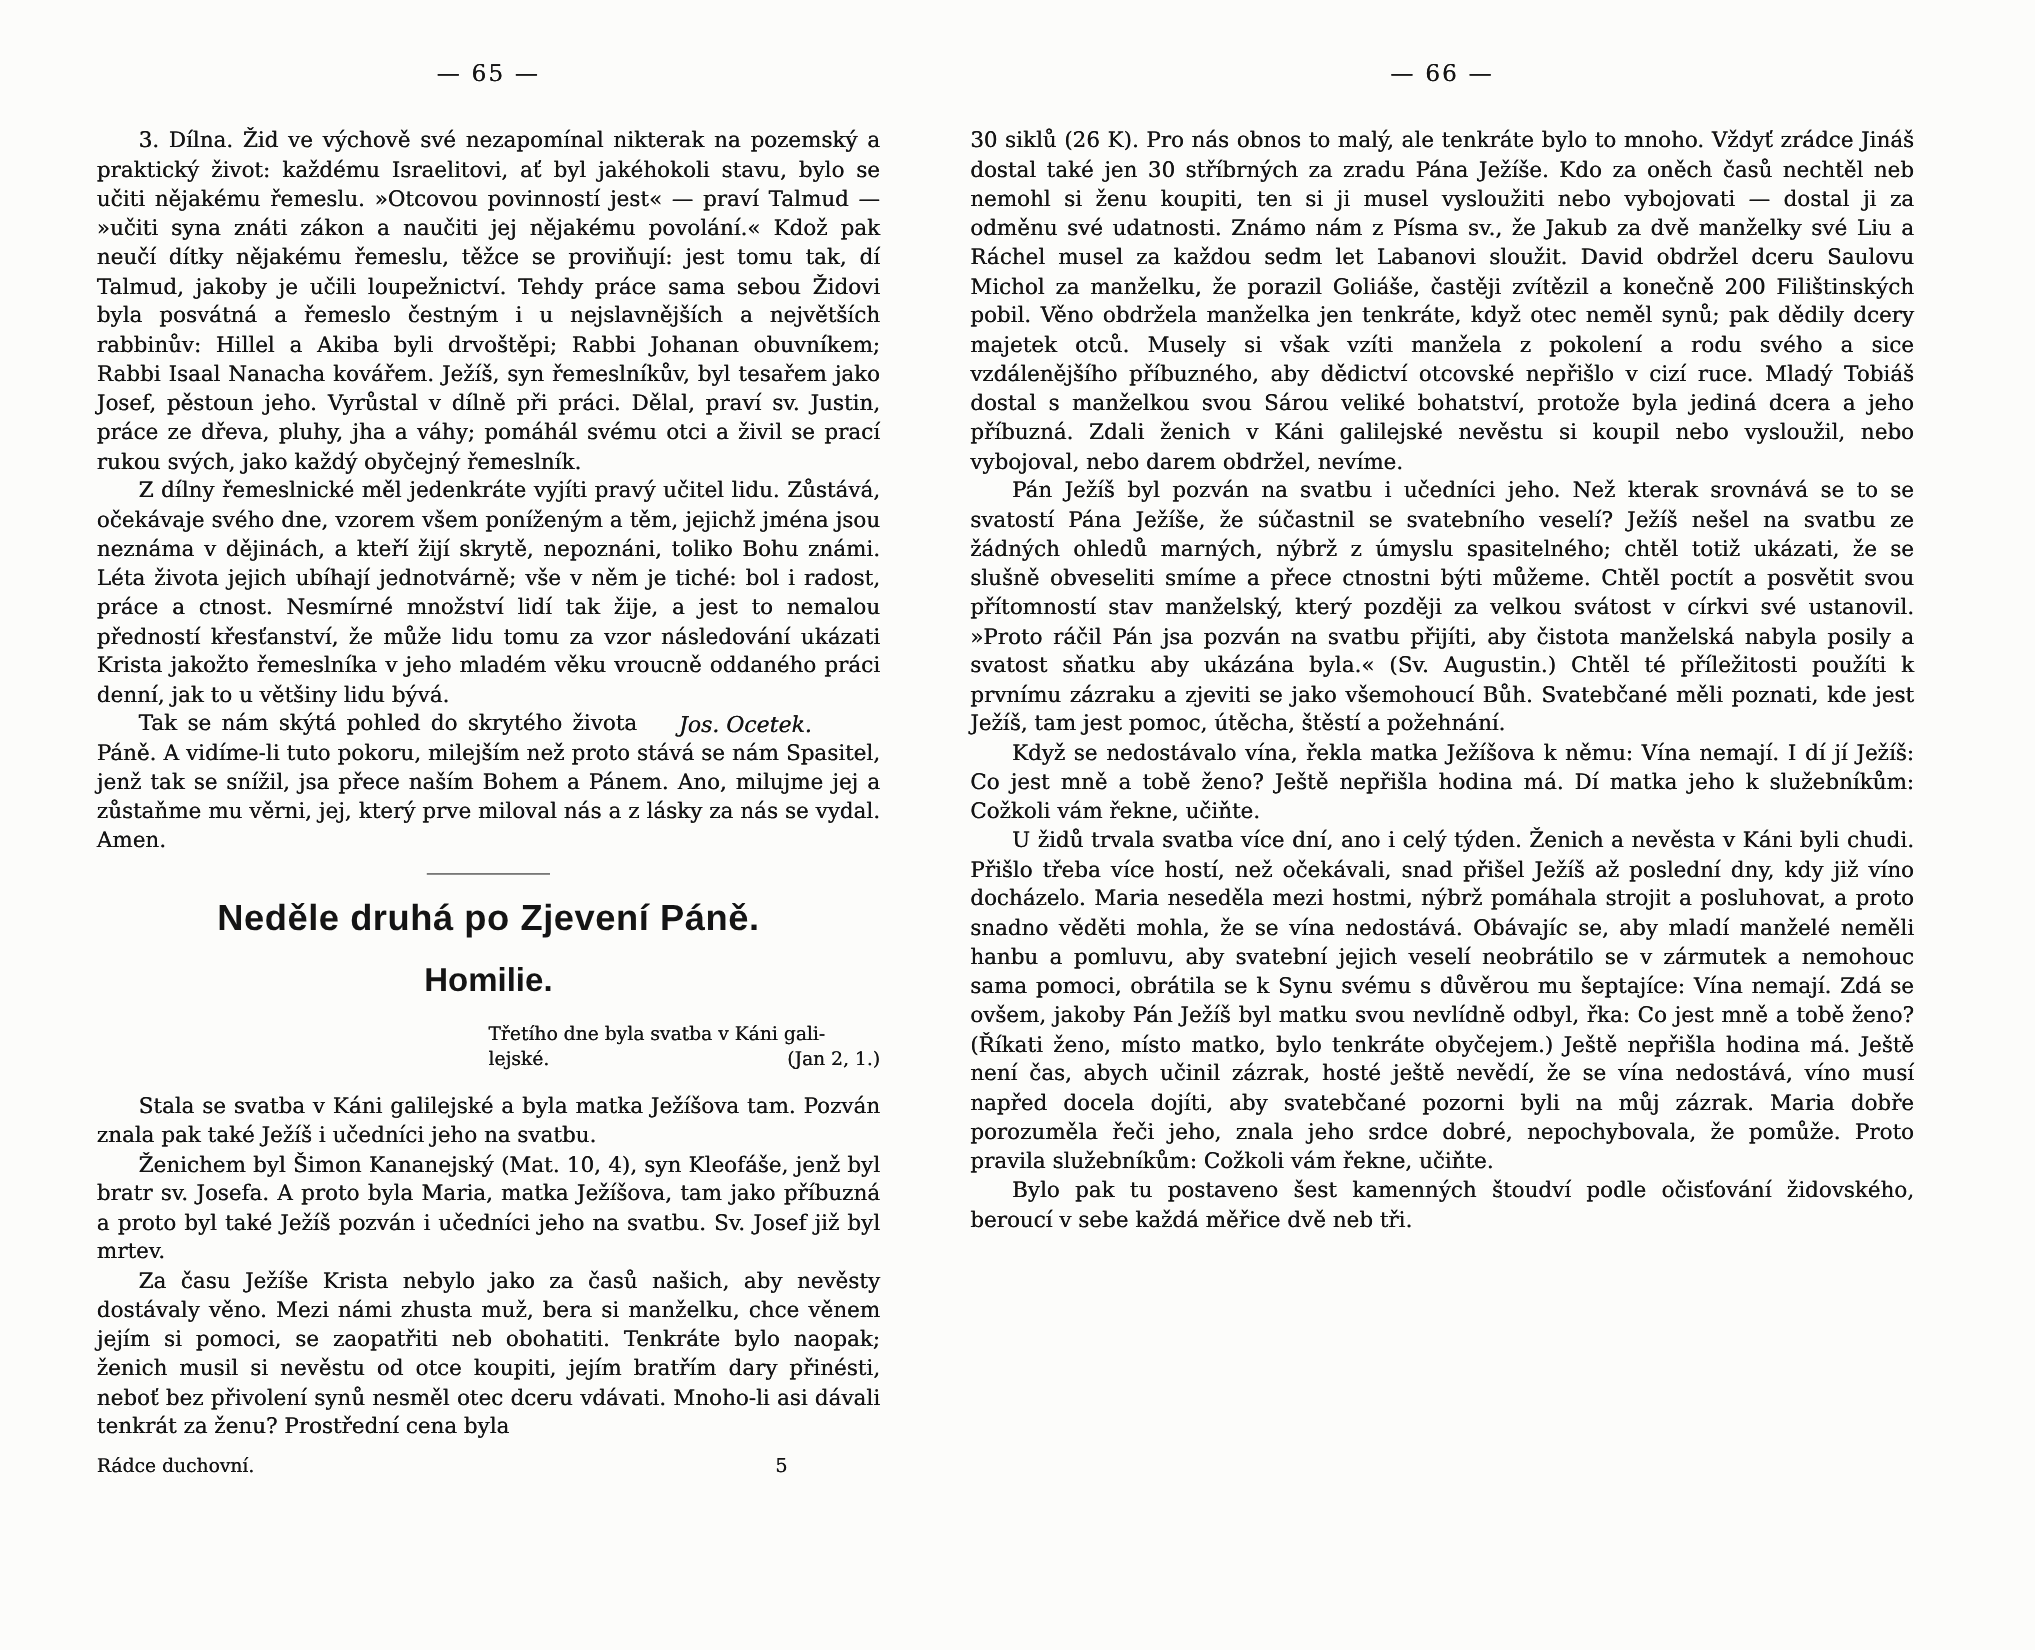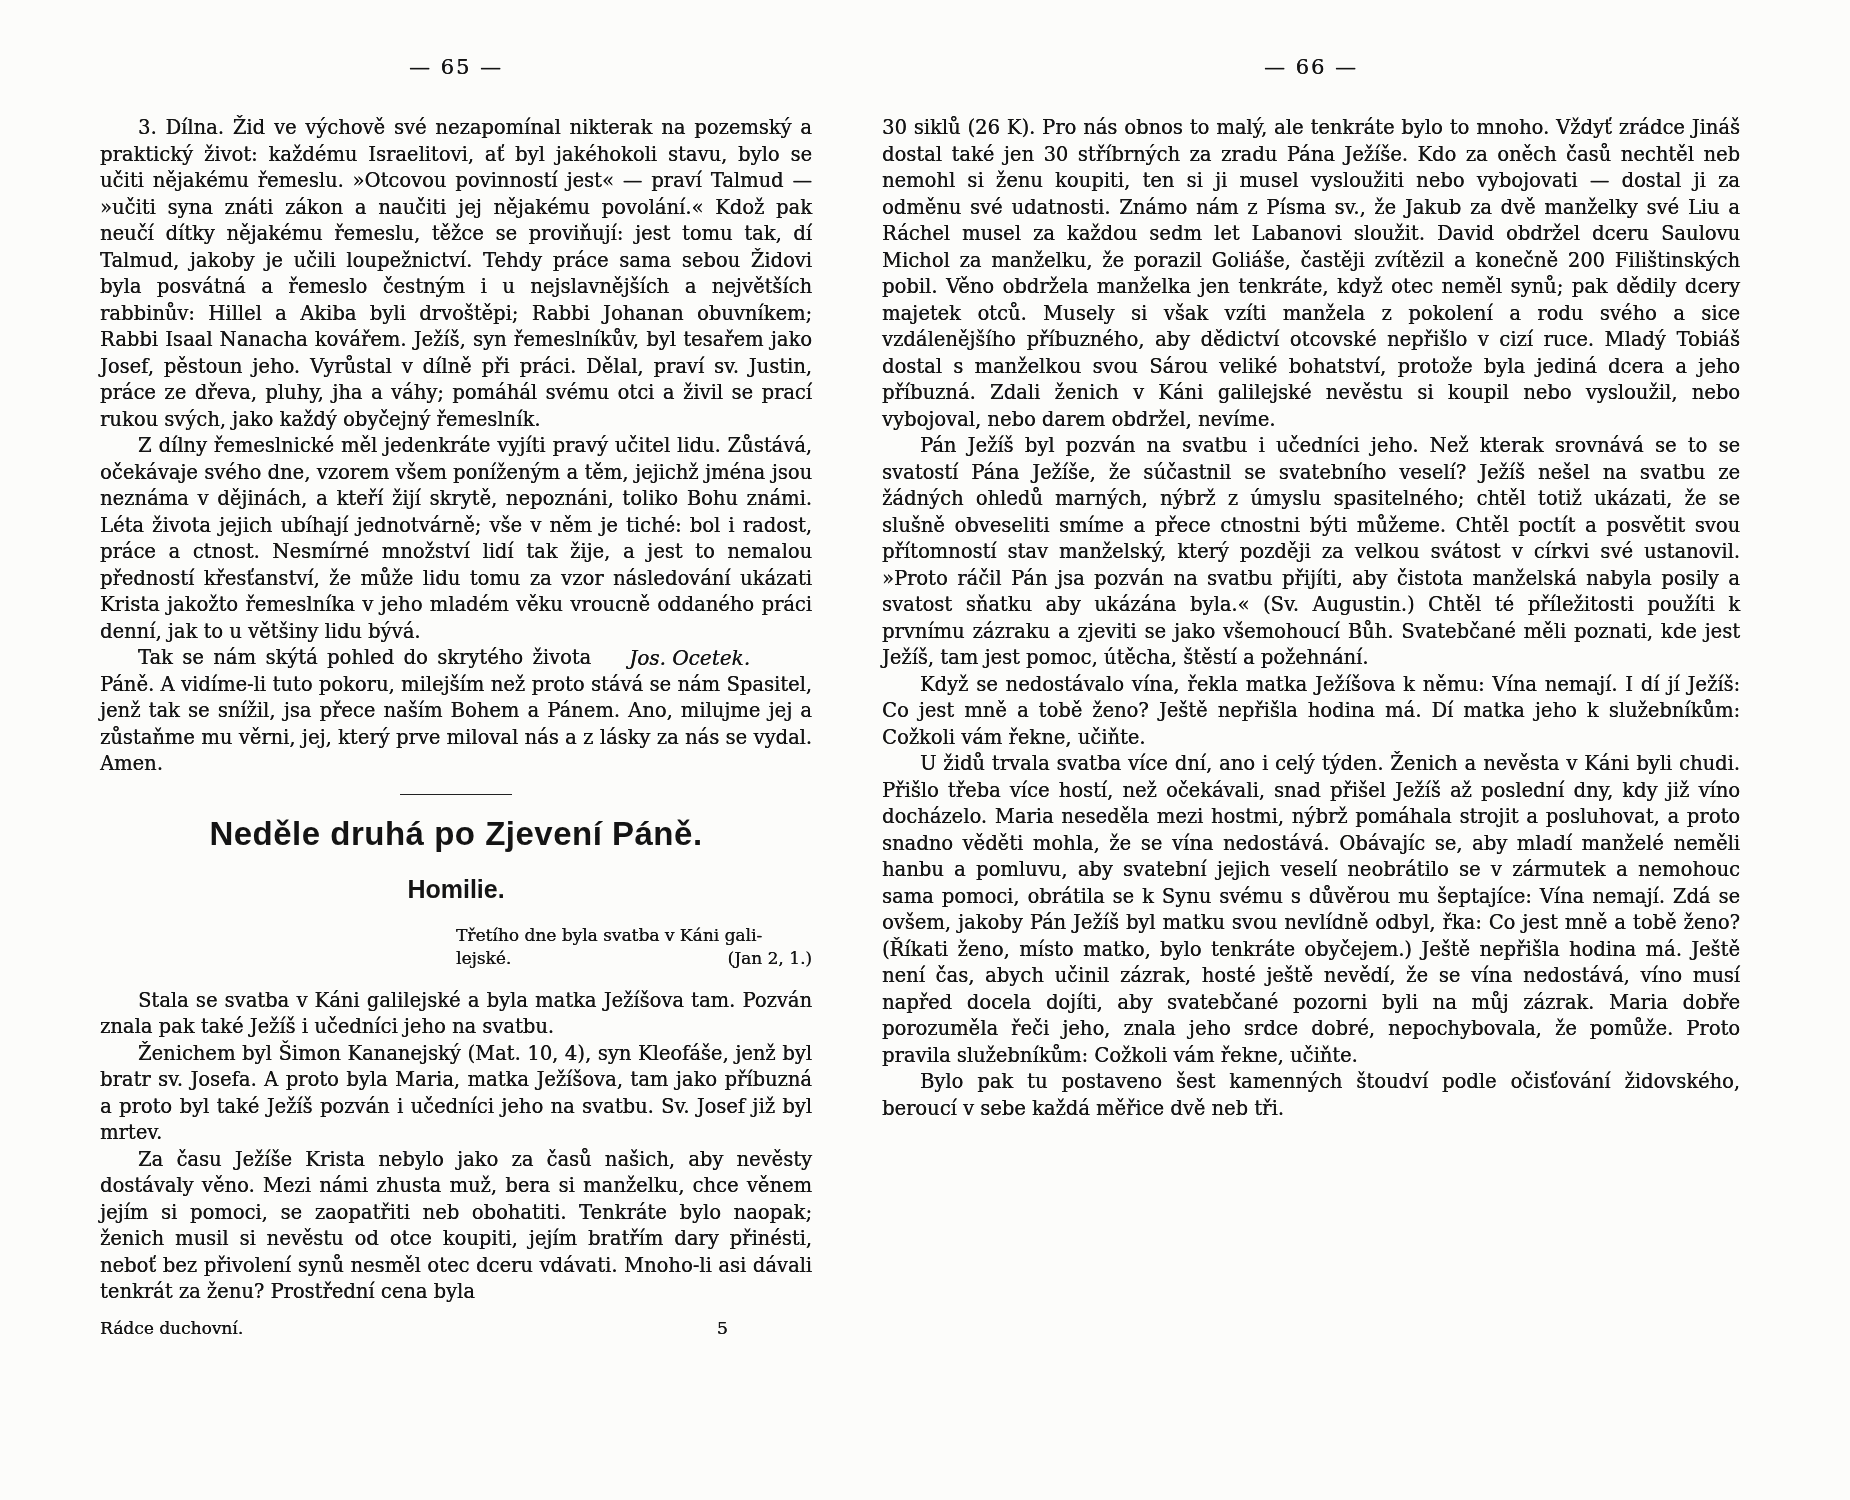--- a/index.html
+++ b/index.html
@@ -4,21 +4,21 @@
 <style>
   html,body{margin:0;padding:0;}
   body{
     width:1850px;height:1500px;position:relative;
     background:#fcfcfa;
     font-family:"DejaVu Serif", serif;
     color:#141414;
     overflow:hidden;
   }
   .page-col{position:absolute;top:55px;}
-  .page-col.left{left:100px;width:712px;}
+  .page-col.left{left:88px;width:712px;}
   .page-col.right{left:882px;width:858px;}
   .page-head{
     text-align:center;
     font-size:21px;
     letter-spacing:2px;
     margin:0 0 36px 0;
     text-shadow:0.2px 0 0 currentColor;
   }
   .body-text{
     font-size:19.5px;
@@ -42,21 +42,21 @@
   .sermon-title{
     font-family:"Liberation Sans", sans-serif;
     font-size:33px;
     letter-spacing:0.5px;
     text-align:center;
     margin:0 0 22px 0;
     white-space:nowrap;
   }
   .sermon-sub{
     font-family:"Liberation Sans", sans-serif;
-    font-size:25px;
+    font-size:30px;
     text-align:center;
     margin:0 0 20px 0;
   }
   .epigraph{
     margin-left:50%;
     width:50%;
     font-size:17px;
     line-height:23px;
     text-shadow:0.2px 0 0 currentColor;
     margin-bottom:18px;

